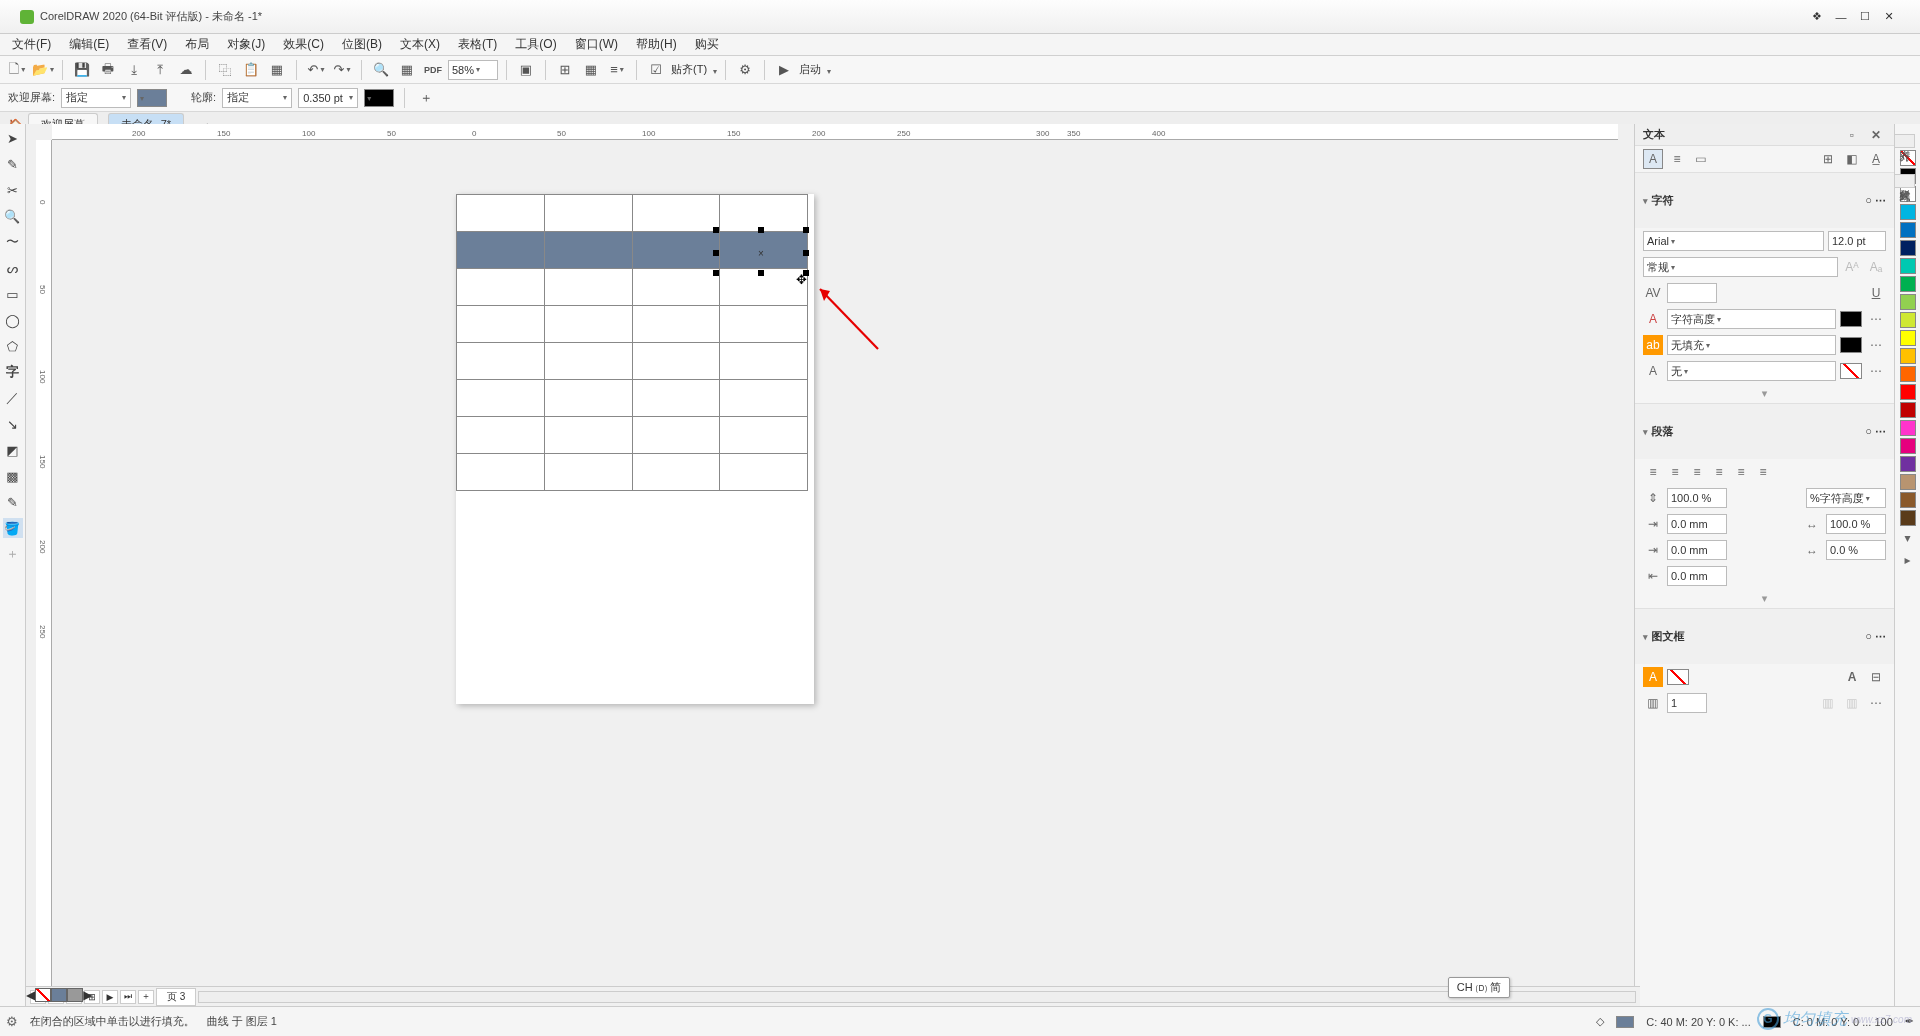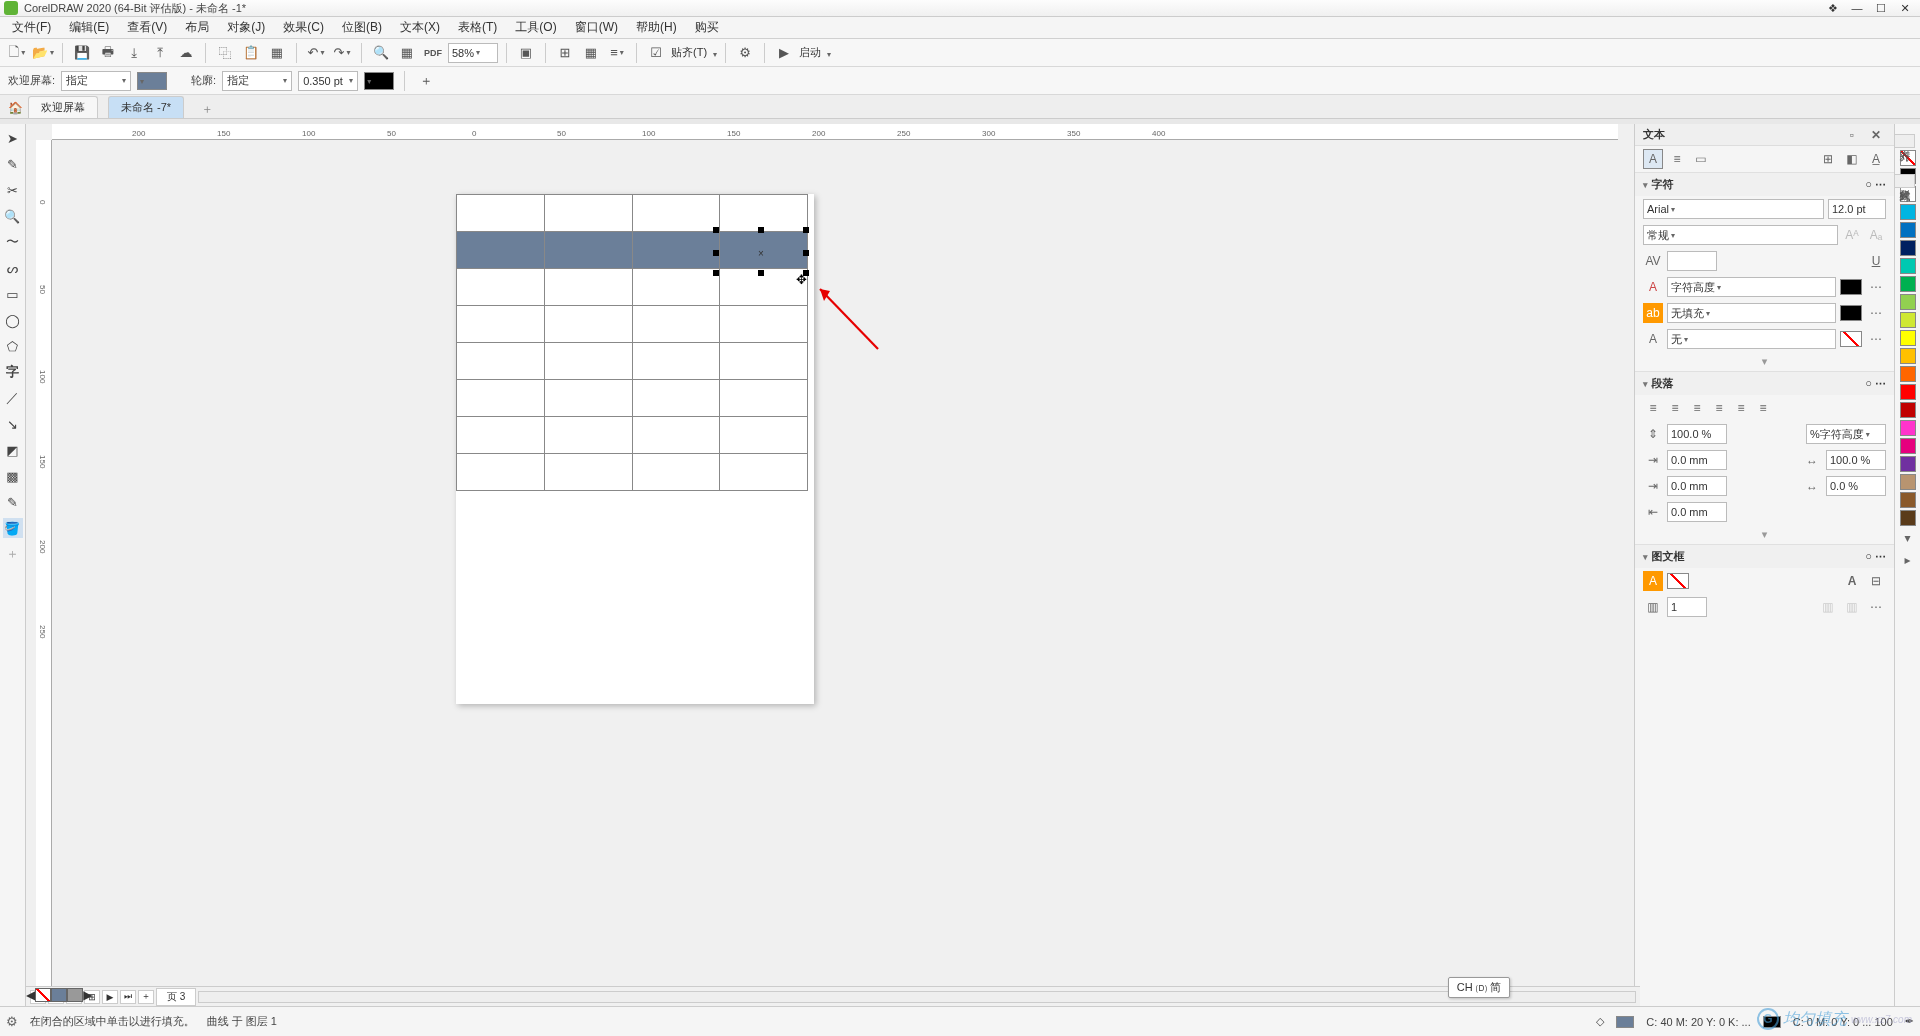--- a/index.html
+++ b/index.html
@@ -1,17 +1,17 @@
 <!DOCTYPE html>
 <html><head>
 <meta charset="utf-8">
 <style>
 * { margin:0; padding:0; box-sizing:border-box; font-family:"Microsoft YaHei","Segoe UI",sans-serif; user-select:none; }
 body { width:1920px; height:1036px; background:#e8e8e8; position:relative; overflow:hidden; font-size:12px; color:#333; }
-.titlebar { height:17px; background:linear-gradient(#fdfdfd,#f0f0f0); display:flex; align-items:center; padding:0 4px; border-bottom:1px solid #ccc; }
+.titlebar { height:34px; background:linear-gradient(#fdfdfd,#f0f0f0); display:flex; align-items:center; padding:0 20px; border-bottom:1px solid #ccc; }
 .titlebar .logo { width:14px; height:14px; border-radius:3px; background:#5fb336; margin-right:6px; display:inline-block; }
 .titlebar .title { font-size:11px; color:#444; flex:1; }
 .win-ctrls { display:flex; gap:2px; }
 .win-btn { width:22px; height:16px; display:flex; align-items:center; justify-content:center; font-size:11px; color:#333; }
 .menubar { height:22px; background:#f5f5f5; display:flex; align-items:center; padding:0 4px; gap:2px; border-bottom:1px solid #d0d0d0; }
 .menu-item { padding:2px 8px; font-size:12px; color:#333; }
 .toolbar { height:28px; background:#f7f7f7; display:flex; align-items:center; padding:0 6px; gap:4px; border-bottom:1px solid #d8d8d8; }
 .tbtn { width:22px; height:22px; display:flex; align-items:center; justify-content:center; border-radius:2px; color:#555; font-size:13px; }
 .tsep { width:1px; height:20px; background:#ccc; margin:0 4px; }
 .zoom-in { width:50px; height:20px; border:1px solid #bbb; background:#fff; font-size:11px; padding:0 3px; display:flex; align-items:center; }
@@ -40,21 +40,21 @@
 .page td { border:1px solid #888; height:37px; }
 .page tr.sel td { background:#6b7f99; }
 .sel-handles { position:absolute; top:106px; left:690px; width:120px; height:52px; pointer-events:none; }
 .handle { position:absolute; width:6px; height:6px; background:#000; }
 .arrow-annot { position:absolute; top:155px; left:782px; width:80px; height:80px; }
 .arrow-annot svg line { stroke:#e60000; stroke-width:2.2; }
 .arrow-annot svg polygon { fill:#e60000; }
 .docker { width:260px; background:#f5f5f5; border-left:1px solid #ccc; display:flex; flex-direction:column; font-size:11px; }
 .docker-title { height:22px; display:flex; align-items:center; padding:0 8px; font-weight:bold; border-bottom:1px solid #ddd; background:#efefef; }
 .docker-row { display:flex; align-items:center; gap:4px; padding:3px 8px; }
-.docker-sec { padding:4px 8px; font-weight:bold; color:#333; display:flex; align-items:center; background:#f0f0f0; border-top:1px solid #e0e0e0;justify-content:center; }
+.docker-sec { padding:20px 8px; font-weight:bold; color:#333; display:flex; align-items:center; background:#f0f0f0; border-top:1px solid #e0e0e0;justify-content:center; }
 .docker-sec::before { content:"▸ "; color:#777; font-size:9px; margin-right:4px; }
 .docker-sec.open::before { content:"▾ "; }
 .dinput { height:20px; border:1px solid #bbb; background:#fff; padding:0 3px; font-size:11px; display:flex; align-items:center; }
 .sm-ico { width:20px; height:20px; display:flex; align-items:center; justify-content:center; color:#666; font-size:12px; border:1px solid transparent; }
 .color-chip { width:22px; height:16px; border:1px solid #888; }
 .right-strip { width:26px; background:#f5f5f5; border-left:1px solid #ccc; display:flex; flex-direction:column; align-items:center; padding-top:4px; gap:2px; }
 .swatch { width:16px; height:16px; border:1px solid #888; }
 .statusbar { position:absolute; bottom:0; left:0; right:0; height:30px; background:#f5f5f5; border-top:1px solid #ccc; display:flex; align-items:center; font-size:11px; color:#444; padding:0 6px; gap:12px; }
 .statusbar .gear { font-size:13px; color:#666; }
 .page-nav { position:absolute; bottom:30px; left:26px; right:280px; height:20px; background:#f0f0f0; border-top:1px solid #ccc; display:flex; align-items:center; font-size:10px; gap:2px; padding:0 4px; }
@@ -191,21 +191,21 @@
       <span style="left:80px">200</span>
       <span style="left:165px">150</span>
       <span style="left:250px">100</span>
       <span style="left:335px">50</span>
       <span style="left:420px">0</span>
       <span style="left:505px">50</span>
       <span style="left:590px">100</span>
       <span style="left:675px">150</span>
       <span style="left:760px">200</span>
       <span style="left:845px">250</span>
-      <span style="left:930px">300</span>
+      <span style="left:984px">300</span>
       <span style="left:1015px">350</span>
       <span style="left:1100px">400</span>
     </div>
     <div class="ruler-v">
       <span style="top:60px">0</span>
       <span style="top:145px">50</span>
       <span style="top:230px">100</span>
       <span style="top:315px">150</span>
       <span style="top:400px">200</span>
       <span style="top:485px">250</span>

